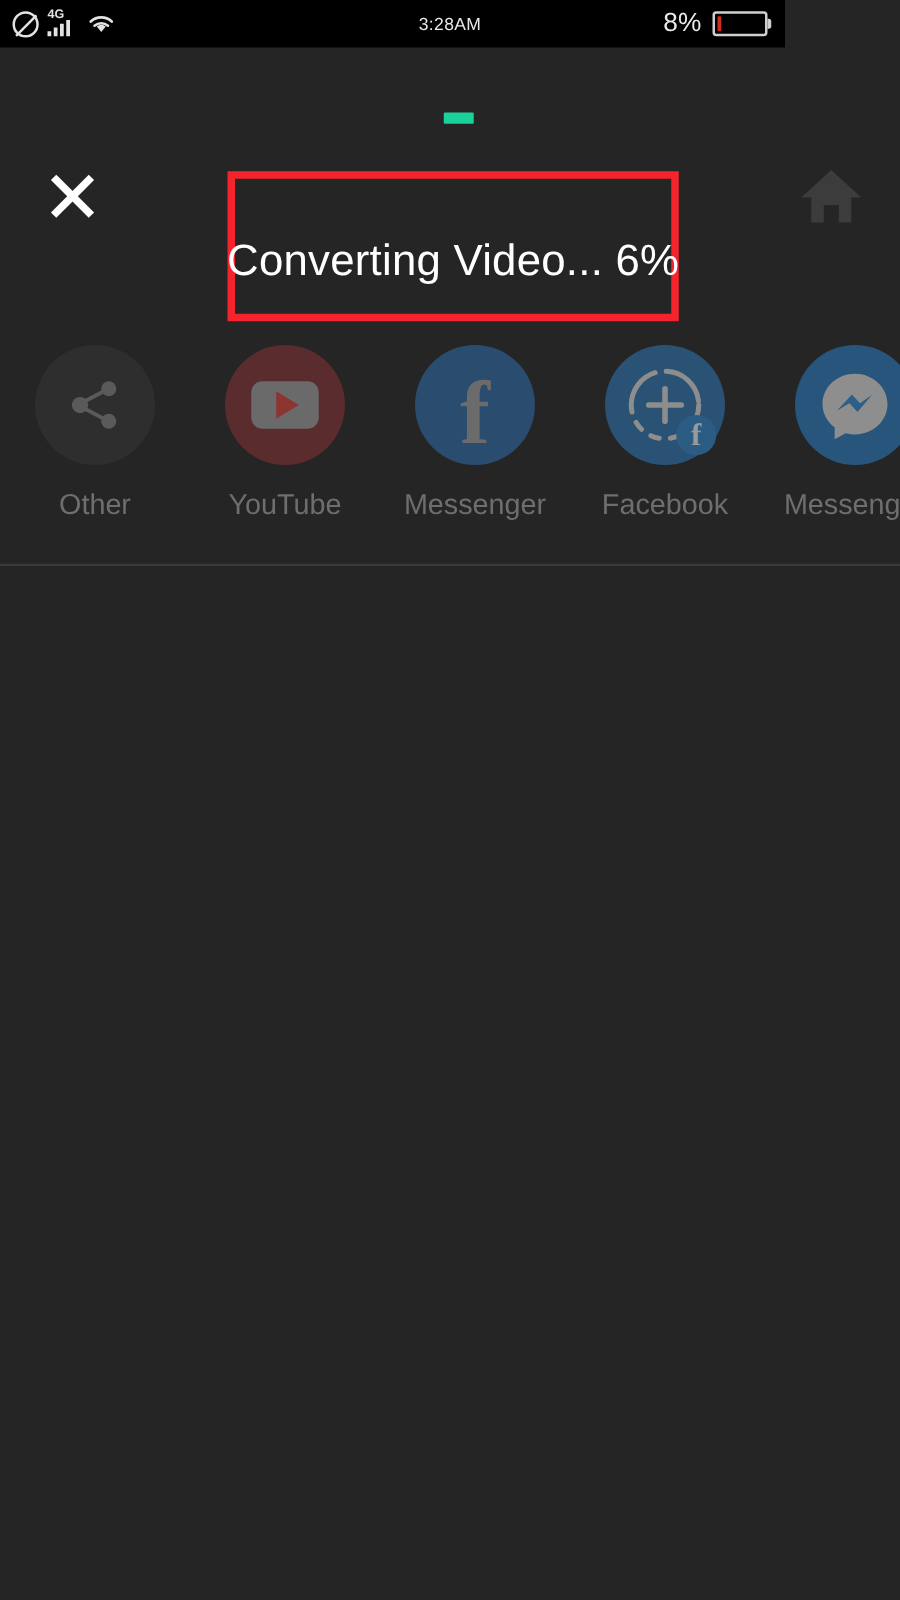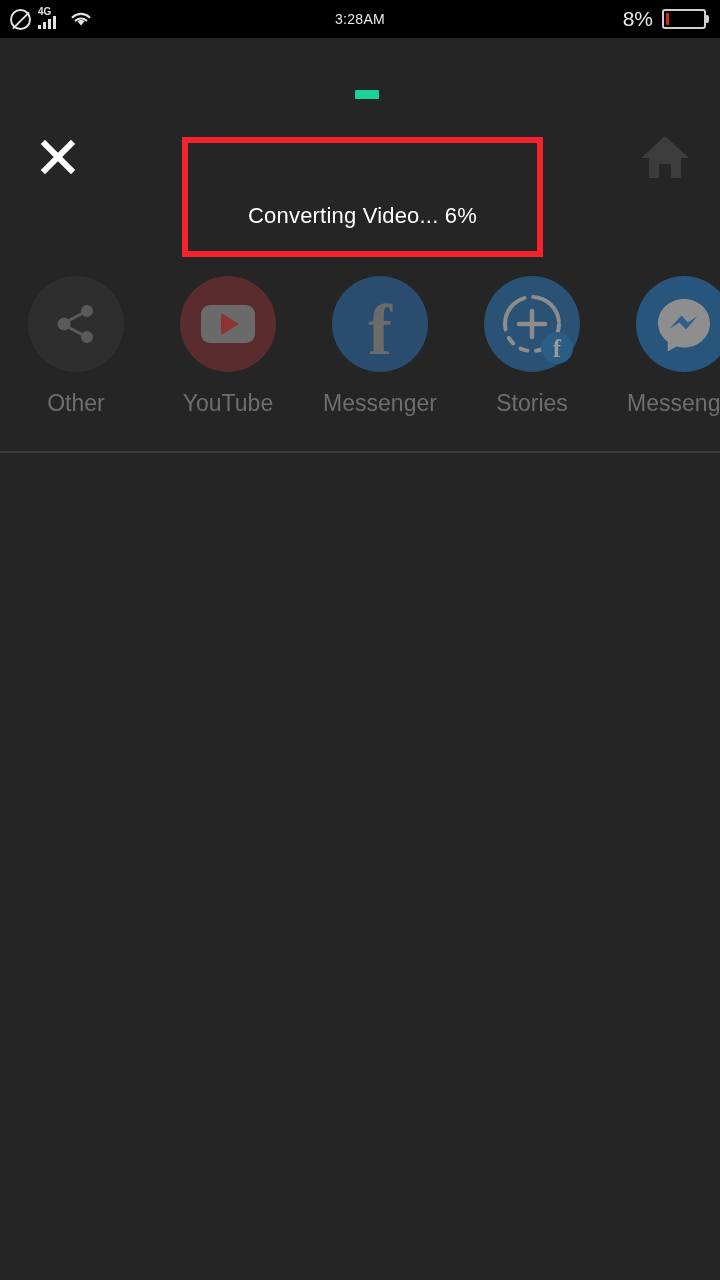--- a/index.html
+++ b/index.html
@@ -11,21 +11,21 @@
   }
   #screen {
     position:relative;
     width:720px; height:1280px;
     background:#252525;
   }
 
   
   #statusbar {
     position:absolute; top:0; left:0;
-    width:720px; height:38px;
+    width:628px; height:38px;
     background:#000000;
     display:flex; align-items:center;
   }
   #status-left {
     position:absolute; left:10px; top:0; height:38px;
     display:flex; align-items:center; gap:7px;
   }
   #status-center {
     position:absolute; left:0; width:720px; top:0; height:38px;
     display:flex; align-items:center; justify-content:center;
@@ -96,21 +96,21 @@
   }
 
   
   #progress-box {
     position:absolute; left:182px; top:137px;
     width:361px; height:120px;
     border:6px solid #f5232b;
     display:flex; align-items:flex-end; justify-content:center;
   }
   #progress-text {
-    color:#ffffff; font-size:22px; letter-spacing:.2px;
+    color:#ffffff; font-size:35px; letter-spacing:.2px;
     padding-bottom:22px; white-space:nowrap;
   }
 
   
   #share-row {
     position:absolute; left:0; top:276px; width:720px; height:160px;
   }
   .share-item {
     position:absolute; top:0; width:152px;
     display:flex; flex-direction:column; align-items:center;
@@ -290,21 +290,21 @@
           <svg width="76" height="76" viewBox="0 0 76 76">
             <circle cx="38" cy="38" r="27" fill="none" stroke="#8d8d8d" stroke-width="4" stroke-linecap="round" stroke-dasharray="38 9 7 9 7 9 40 9"></circle>
             <line x1="38" y1="25" x2="38" y2="51" stroke="#8d8d8d" stroke-width="4.5" stroke-linecap="round"></line>
             <line x1="25" y1="38" x2="51" y2="38" stroke="#8d8d8d" stroke-width="4.5" stroke-linecap="round"></line>
           </svg>
           <div class="stories-badge">
               <span>f</span>
             </div>
         </div>
       </div>
-      <div class="share-label" style="color: rgb(110, 110, 110);">Stories</div>
+      <div class="share-label" style="color: rgb(110, 110, 110);">Facebook</div>
     </div>
 
     <div class="share-item" id="item-messenger">
       <div class="share-circle" id="circ-messenger" style="background: rgb(40, 85, 124);">
         <svg class="msg-glyph" viewBox="0 0 62 62">
           <path d="M31 6 C16.6 6 5 16.8 5 30.1 c0 7.6 3.8 14.3 9.7 18.7 v9.6 l8.9-4.9 c2.4.7 4.9 1 7.4 1 C45.4 54.5 57 43.7 57 30.4 57 16.8 45.4 6 31 6 Z" fill="#8e8e8e"></path>
           <path d="M16.5 35.5 L28.5 22.5 L35 29.5 L44.5 23 L33 36.5 L26.5 29.5 Z" fill="#2f5f88"></path>
         </svg>
       </div>
       <div class="share-label" style="color: rgb(110, 110, 110);">Messenger</div>

